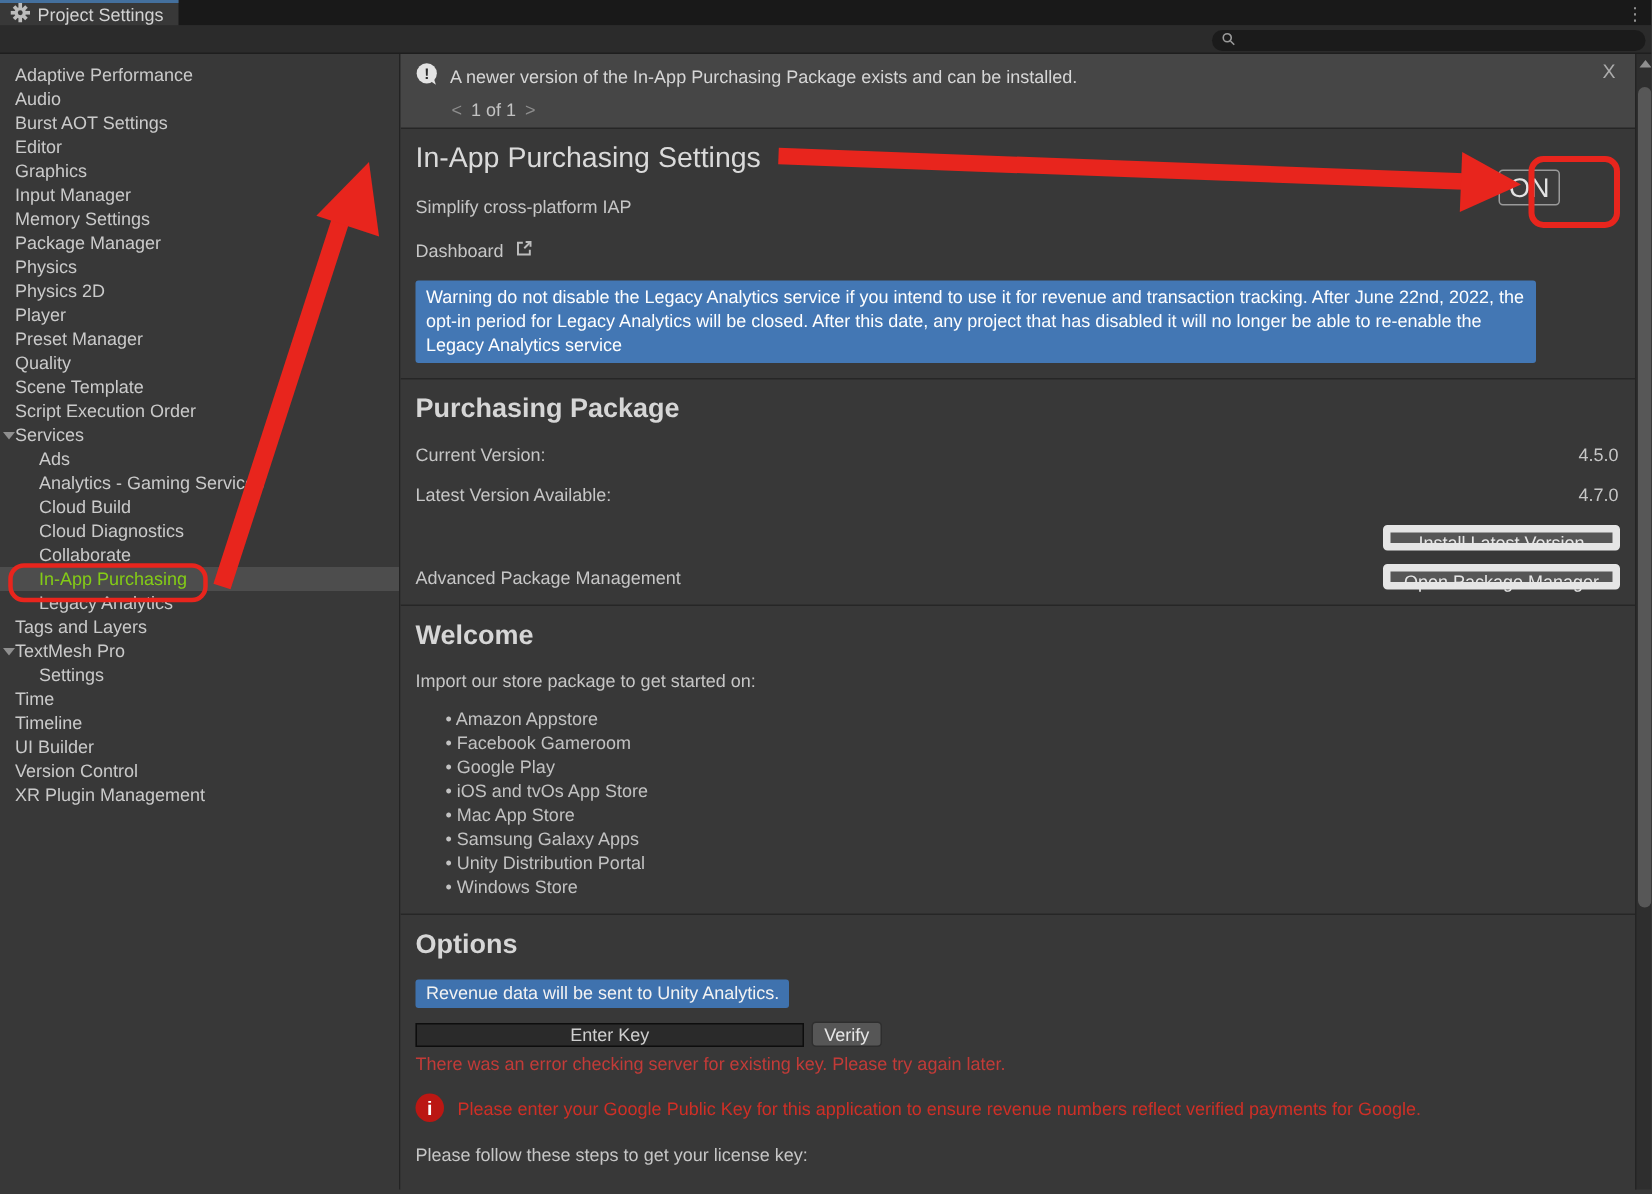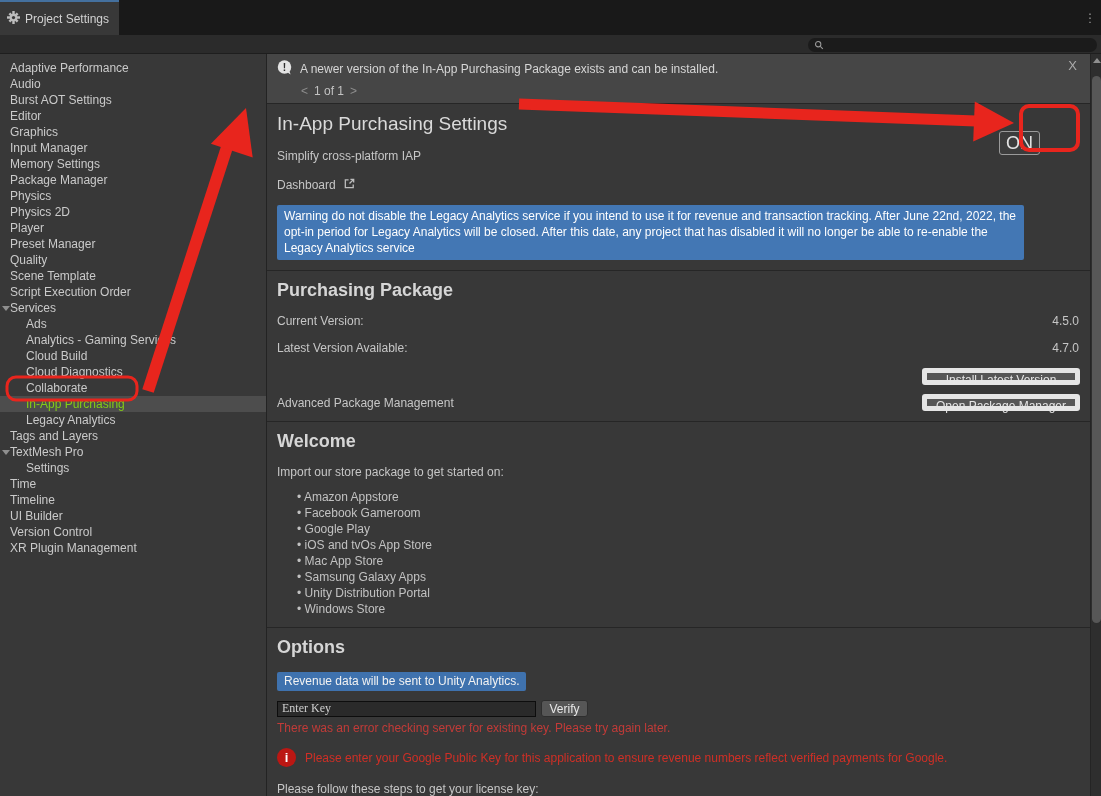--- a/index.html
+++ b/index.html
@@ -1,21 +1,21 @@
 <!DOCTYPE html>
 <html><head>
 <meta charset="utf-8">
 <style>
   * { box-sizing: border-box; margin: 0; padding: 0; }
   html,body { width:1101px; height:796px; overflow:hidden; }
   body { font-family:"Liberation Sans", sans-serif; background:#383838; color:#c6c6c6; }
   .window { position:relative; width:1101px; height:796px; background:#383838; overflow:hidden; }
 
   
-  .tabbar { height:35px; background:#191919; display:flex; align-items:stretch; }
+  .tabbar { height:17px; background:#191919; display:flex; align-items:stretch; }
   .tab { display:flex; align-items:center; gap:5px; padding:0 10px 0 7px; background:#383838;
          border-top:2px solid #44709e; font-size:12px; color:#d2d2d2; }
   .kebab { margin-left:auto; width:22px; display:flex; align-items:center; justify-content:center;
            color:#9a9a9a; font-size:12px; letter-spacing:0; cursor:default; }
 
   
   .toolbar { height:19px; background:#2b2b2b; border-bottom:1px solid #1e1e1e; position:relative; }
   .searchbox { position:absolute; right:4px; top:3px; width:289px; height:14px; background:#1b1b1b;
                border-radius:7px; display:flex; align-items:center; padding:0 6px; gap:4px; }
   .searchbox input { flex:1; background:transparent; border:none; outline:none; color:#cfcfcf; font-size:11px; height:12px; }
@@ -62,21 +62,21 @@
 
   .intro { font-size:12px; color:#c6c6c6; margin-bottom:10px; }
   .stores { list-style:none; margin-left:20px; font-size:12px; color:#c2c2c2; }
   .stores li { height:16px; line-height:16px; }
   .stores li::before { content:"• "; color:#c2c2c2; }
 
   .blue-note { display:inline-block; background:#3f72ae; color:#f2f2f2; font-size:12px;
                padding:2px 7px 3px 7px; border-radius:2px; margin-bottom:9px; }
   .key-row { display:flex; gap:5px; align-items:center; }
   .key-input { width:259px; height:16px; background:#2a2a2a; border:1px solid #0d0d0d; color:#cfcfcf;
-               font-size:12px; padding:0 4px; font-family:Liberation Serif, serif; }
+               font-size:12px; padding:0 4px; font-family:Liberation Sans, sans-serif;text-align:center; }
   .verify-btn { width:47px; height:17px; background:#565656; border:1px solid #2e2e2e; border-radius:3px;
                 color:#e6e6e6; font-size:12px; cursor:pointer; font-family:"Liberation Sans", sans-serif; }
   .err-line { color:#c23b38; font-size:12px; margin-top:4px; }
   .gkey-row { display:flex; align-items:flex-start; gap:9px; margin-top:13px; }
   .info-icon { width:19px; height:19px; border-radius:50%; background:#bb1713; color:#fff; font-weight:bold;
                font-size:13px; text-align:center; line-height:19px; flex-shrink:0; }
   .gkey-text { color:#cf2f26; font-size:12px; line-height:15px; padding-top:3px; max-width:760px; }
   .steps-intro { font-size:12px; color:#c6c6c6; margin-top:15px; }
   .step1 { display:flex; align-items:center; gap:7px; font-size:12px; color:#c6c6c6; margin-top:16px; }
 

